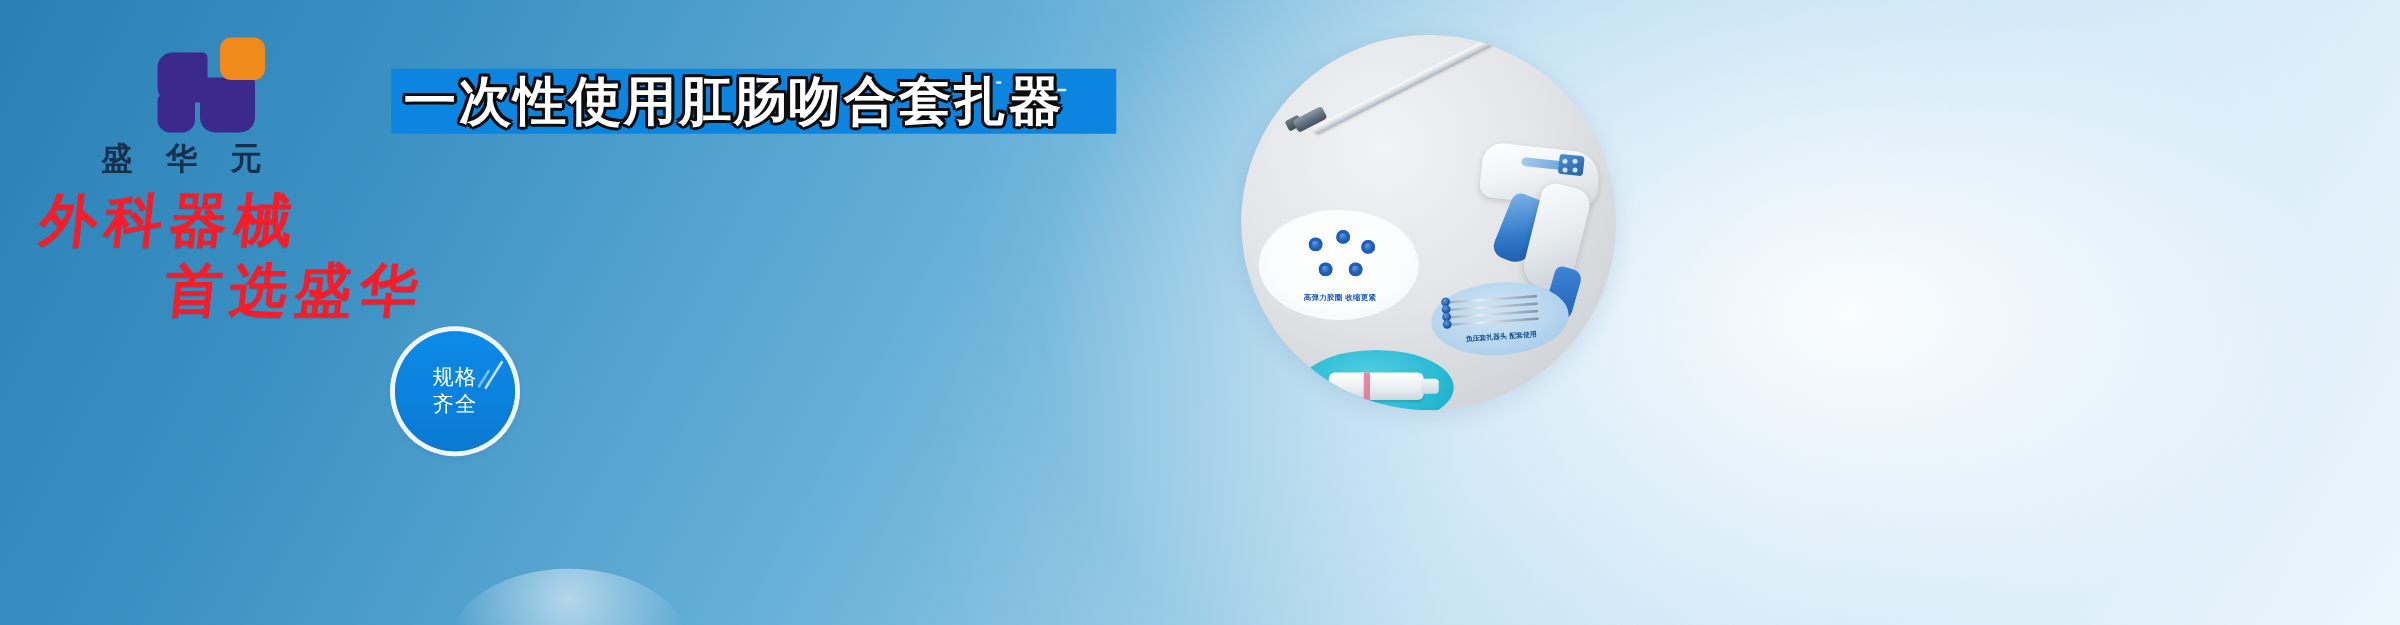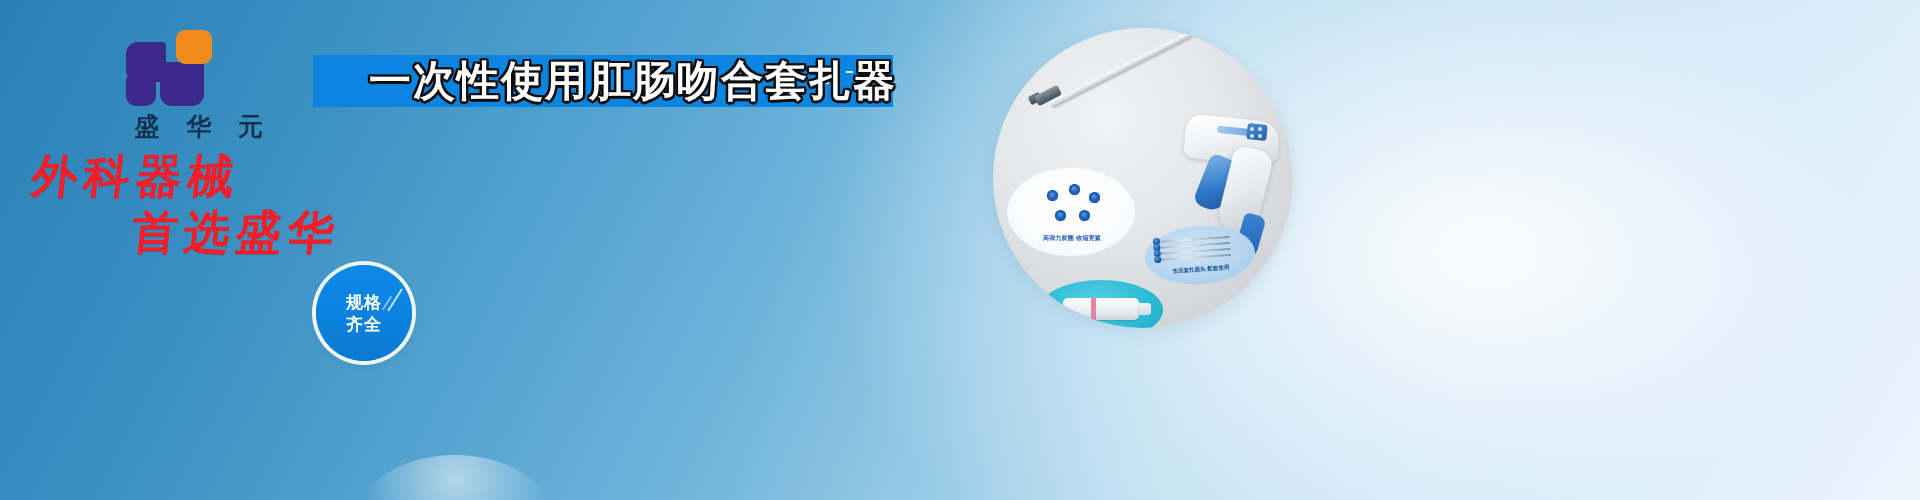--- a/index.html
+++ b/index.html
@@ -21,21 +21,21 @@
   }
   
   .flourish{
     position:absolute;left:360px;top:455px;width:190px;height:120px;
     border-radius:50%;
     background:radial-gradient(ellipse at 50% 20%, rgba(255,255,255,.55), rgba(255,255,255,0) 70%);
     pointer-events:none;
   }
 
   
-  .logo{position:absolute;left:72px;top:28px;width:200px;text-align:right;}
+  .logo{position:absolute;left:72px;top:28px;width:200px;text-align:left;}
   .logo-mark{position:relative;width:92px;height:78px;margin:0 auto;}
   .lm{position:absolute;background:#3b2a8c;border-radius:9px;}
   .lm.a{left:0;top:14px;width:40px;height:40px;border-radius:12px 4px 4px 12px;}
   .lm.b{left:34px;top:34px;width:44px;height:44px;border-radius:4px 4px 12px 12px;}
   .lm.c{left:0px;top:48px;width:30px;height:30px;border-radius:4px 4px 10px 10px;}
   .lm.orange{left:50px;top:2px;width:36px;height:34px;background:#ef8a1b;border-radius:9px;}
   .logo-text{
     margin-top:4px;font-size:25px;letter-spacing:9px;color:#14304d;
     font-weight:700;text-indent:9px;
     font-family:"DejaVu Sans","Liberation Sans",sans-serif;
@@ -64,41 +64,40 @@
   .headline-bar .spark.s2{right:64px;top:27px;width:9px;height:2px;}
   .headline-bar .spark.s3{right:92px;top:10px;width:4px;height:2px;}
   .headline{
     position:absolute;left:313px;top:50px;width:548px;height:62px;
     display:flex;align-items:center;justify-content:center;
     font-size:42px;font-weight:700;color:#ffffff;letter-spacing:2px;
     white-space:nowrap;
     text-shadow:
       -2.5px 0 0 #0d0d0d, 2.5px 0 0 #0d0d0d, 0 -2.5px 0 #0d0d0d, 0 2.5px 0 #0d0d0d,
       -2px -2px 0 #0d0d0d, 2px -2px 0 #0d0d0d, -2px 2px 0 #0d0d0d, 2px 2px 0 #0d0d0d;
-    padding-left: 46px;
   }
 
   
   .subtitle{
     position:absolute;left:290px;top:158px;width:630px;
     text-align:center;font-size:31px;font-weight:700;color:#0b85e0;
     letter-spacing:1px;white-space:nowrap;
     text-shadow:
       -2.2px 0 0 #fff, 2.2px 0 0 #fff, 0 -2.2px 0 #fff, 0 2.2px 0 #fff,
       -1.8px -1.8px 0 #fff, 1.8px -1.8px 0 #fff, -1.8px 1.8px 0 #fff, 1.8px 1.8px 0 #fff;
   }
 
   
   .badges{position:absolute;left:316px;top:265px;display:flex;gap:44px;}
   .badge{
     position:relative;width:96px;height:96px;border-radius:50%;
     background:linear-gradient(180deg,#0d8ae8 0%,#0b82dd 55%,#0a79d1 100%);
     box-shadow:0 0 0 4px rgba(255,255,255,.92), 0 3px 8px rgba(20,60,100,.18);
     display:flex;flex-direction:column;align-items:center;justify-content:center;
-    color:#fff;font-size:17px;font-weight:700;line-height:22px;letter-spacing:1px;
+    color:#fff;font-size:17px;font-weight:400;line-height:22px;letter-spacing:1px;
     overflow:hidden;
   }
   .badge .slash{
     position:absolute;right:16px;top:22px;width:2px;height:26px;
     background:rgba(255,255,255,.75);transform:rotate(32deg);
   }
   .badge .slash2{
     position:absolute;right:24px;top:30px;width:2px;height:16px;
     background:rgba(255,255,255,.45);transform:rotate(32deg);
   }

